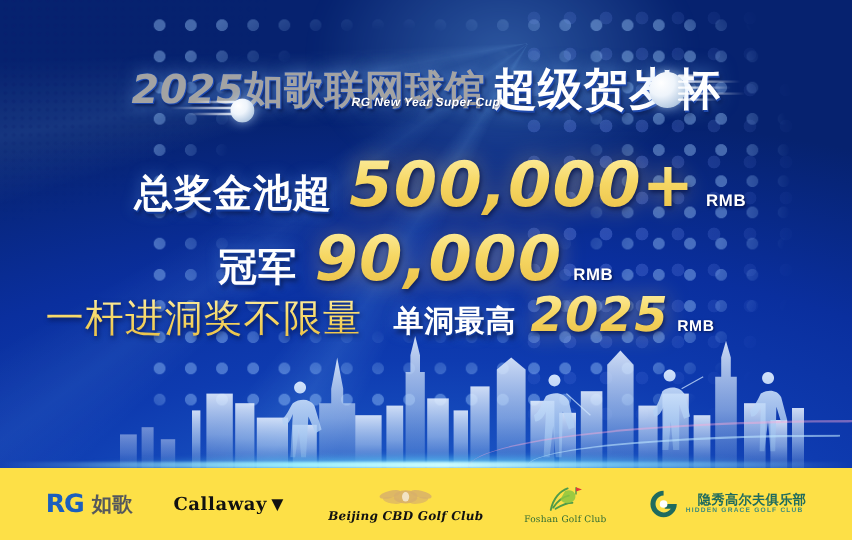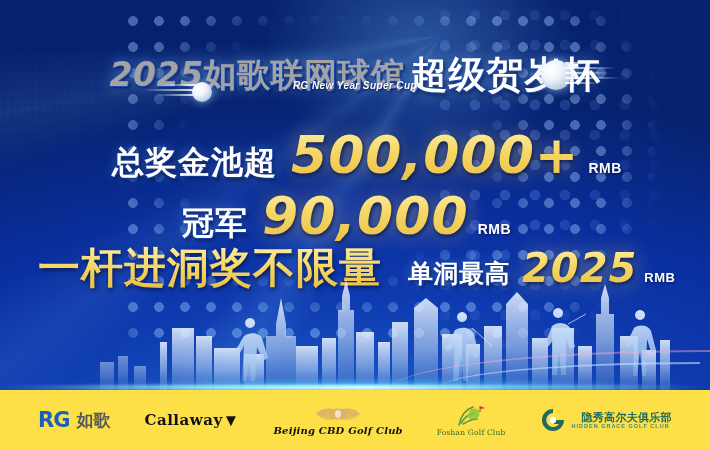--- a/index.html
+++ b/index.html
@@ -139,21 +139,21 @@
   .row-pool .gold{font-size:52px;margin-left:14px;}
   .row-pool .rmb{margin-left:9px;}
 
   .row-champ{left:182px;top:186px;}
   .row-champ .cn-white{font-size:32px;letter-spacing:1px;}
   .row-champ .gold{font-size:52px;margin-left:14px;}
   .row-champ .rmb{margin-left:9px;}
 
   .row-hio{left:38px;top:240px;}
   .row-hio .gold-cn{
-    font-size:42px;font-weight:bold;letter-spacing:1px;
+    font-size:32px;font-weight:normal;letter-spacing:1px;
     font-family:"DejaVu Sans","Liberation Sans",sans-serif;
     background:linear-gradient(180deg,#fdf1ad 0%,#f6d764 48%,#e6b93e 100%);
     -webkit-background-clip:text;background-clip:text;-webkit-text-fill-color:transparent;
     filter:drop-shadow(1.5px 2px 2px rgba(4,18,70,.85));
   }
   .row-hio .cn-white{font-size:25px;margin-left:26px;letter-spacing:.5px;}
   .row-hio .gold{font-size:40px;margin-left:12px;}
   .row-hio .rmb{margin-left:7px;font-size:13px;}
 
   

